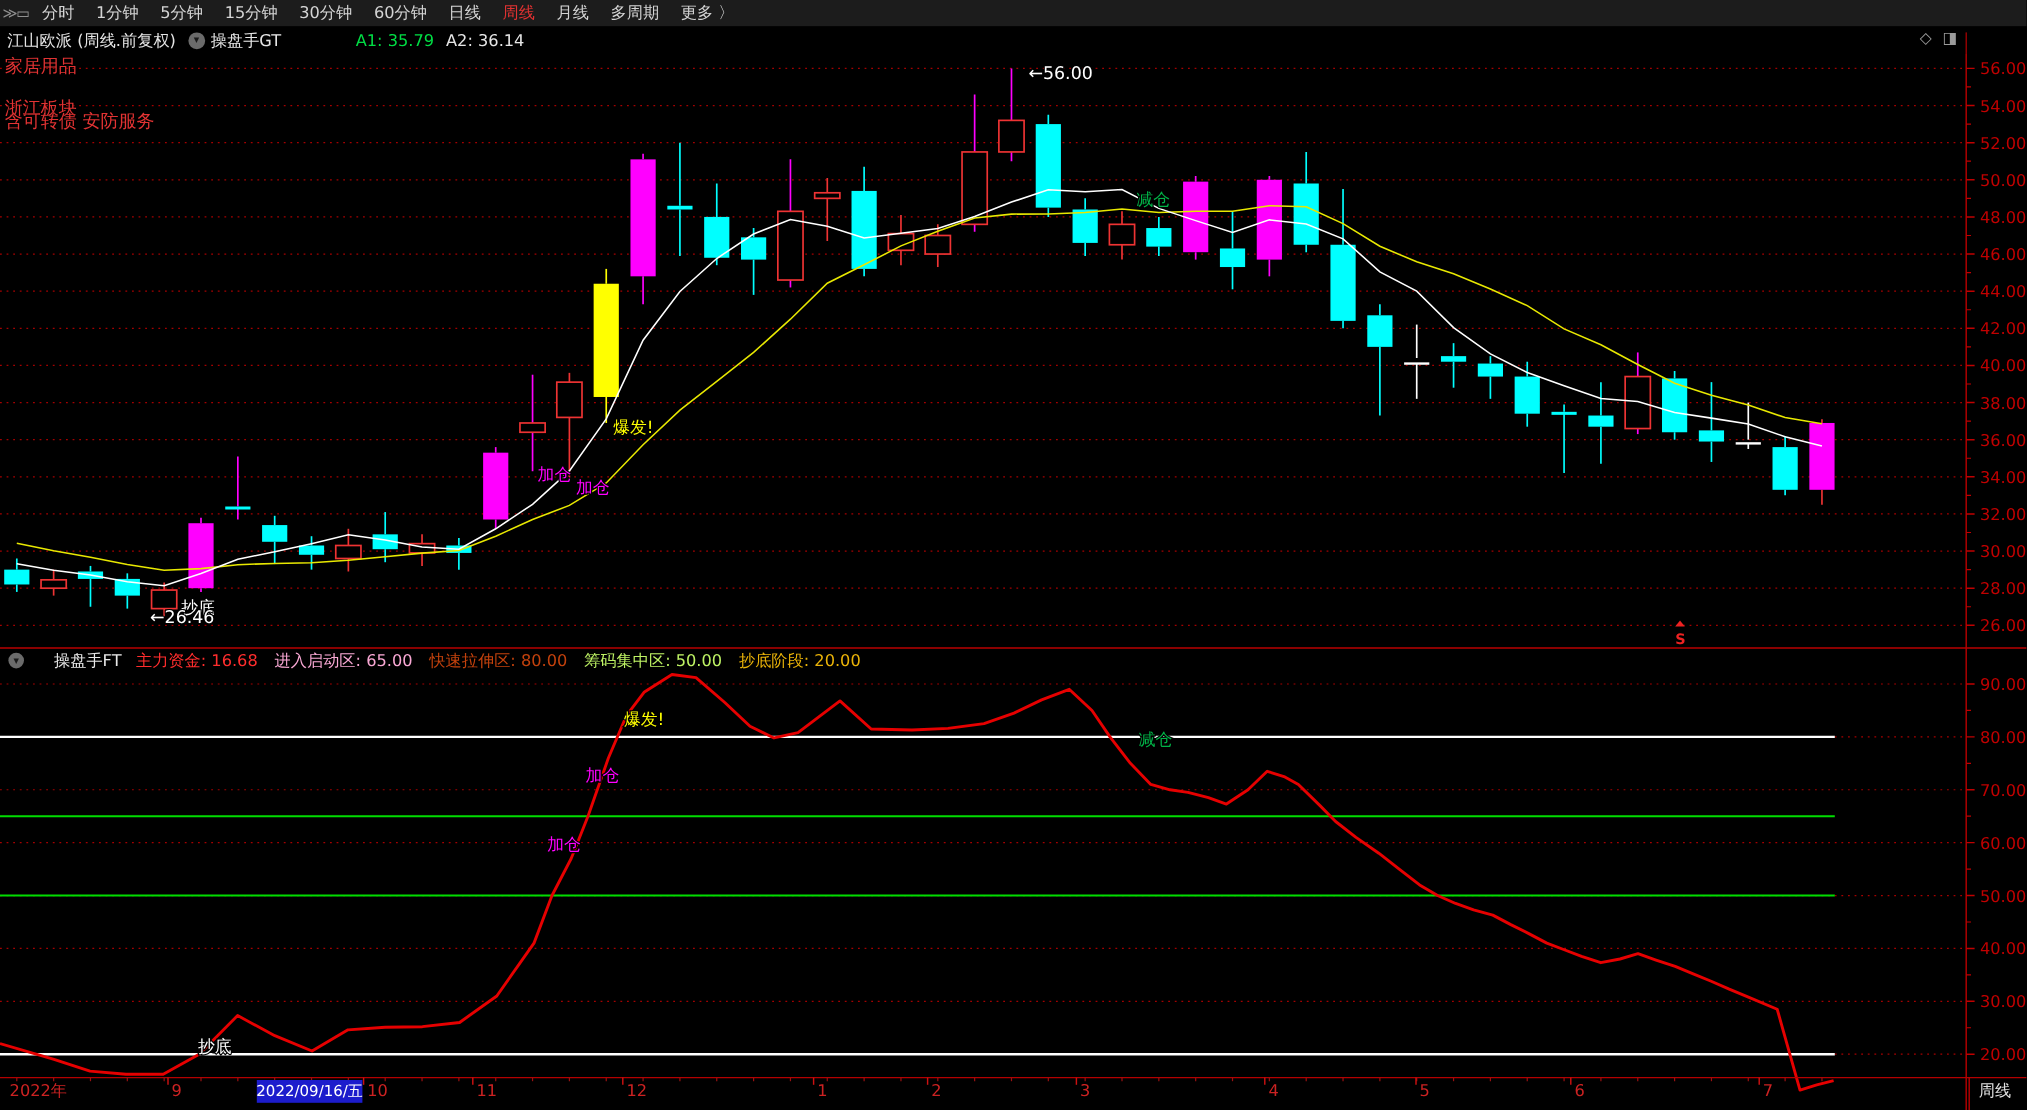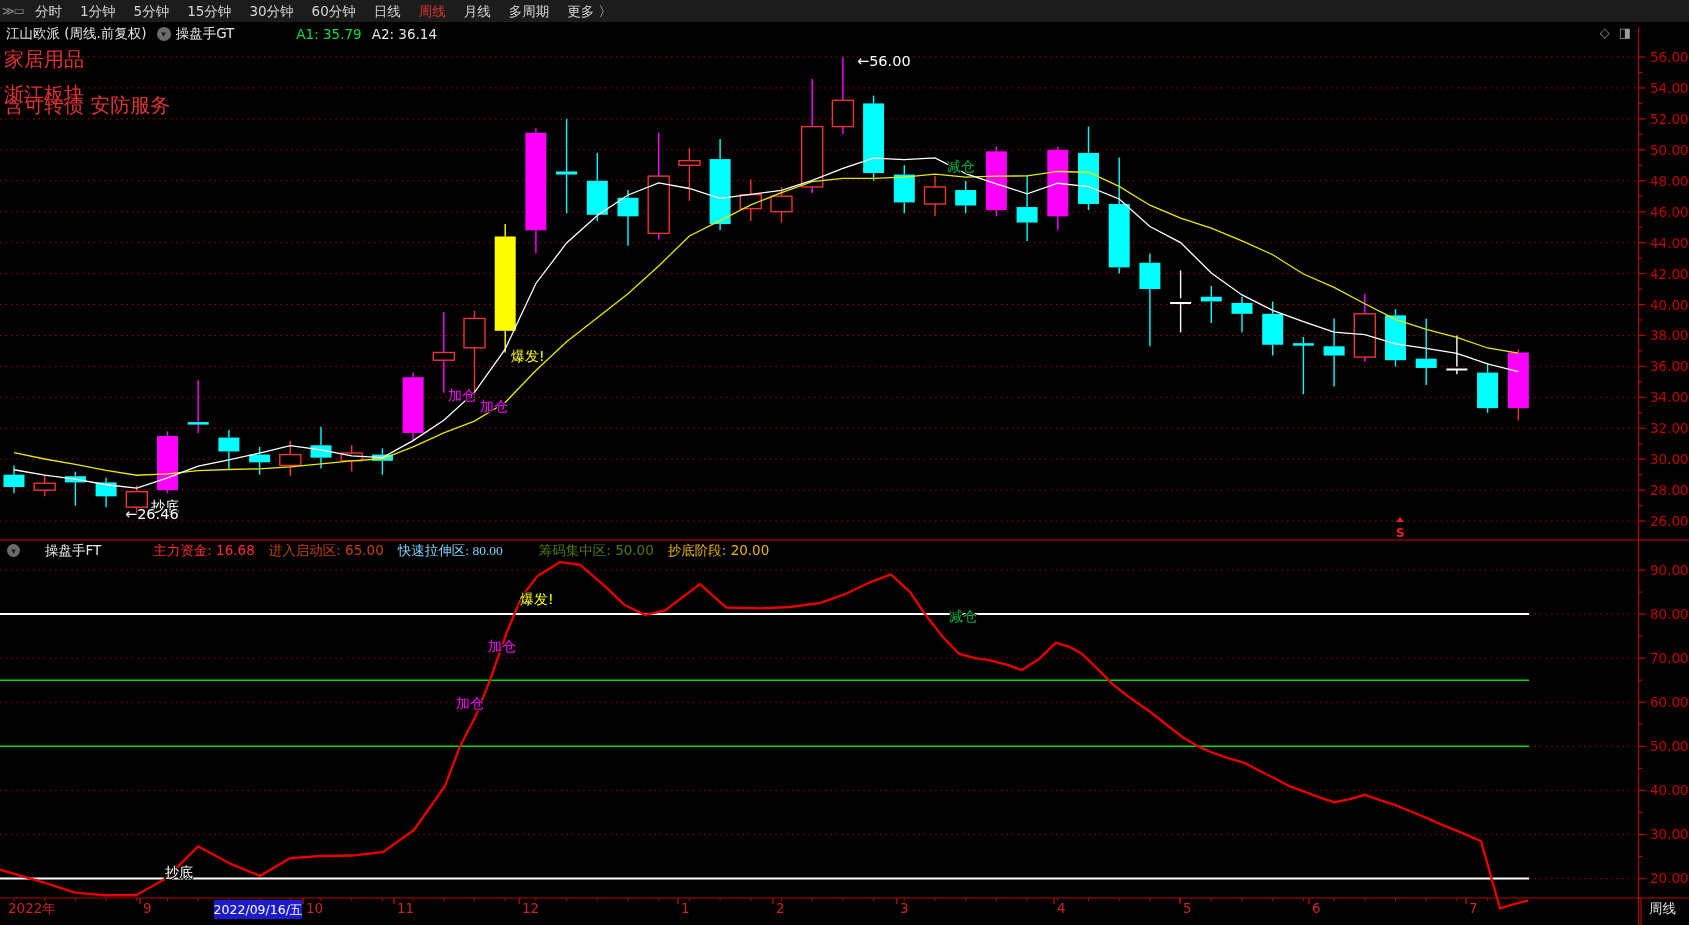--- a/index.html
+++ b/index.html
@@ -23,21 +23,21 @@
              border-radius:50%;background:#6b6b6b;color:#1a1a1a;font-size:9px;margin:0 5px 0 10px;}
   .a-pair{margin-left:62px;}
   .a-pair .lab,.a-pair .val{letter-spacing:0;}
   .green{color:#00dd44;}
   .white{color:#e6e6e6;}
   .title-icons{position:absolute;right:58px;top:3px;color:#9a9a9a;font-size:13px;display:flex;gap:9px;}
   .axis-top-line{position:absolute;left:1638px;top:27px;width:1px;height:18px;background:#b40000;}
   
   .chart-wrap{position:absolute;left:0;top:45px;width:1689px;height:880px;}
   .chart-wrap svg{position:absolute;left:0;top:0;}
-  .sector-label{position:absolute;left:4px;color:#e23333;font-size:20px;white-space:nowrap;
+  .sector-label{position:absolute;left:4px;color:#e23333;font-size:15px;white-space:nowrap;
                 text-shadow:0 0 1px #000;}
   
   .ind-header{position:absolute;left:0;top:496px;width:1680px;height:19px;display:flex;
               align-items:center;font-size:13.5px;color:#e8e8e8;}
   .ind-header .circ-icon{margin:0 5px 0 7px;width:13px;height:13px;}
   .ind-name{margin-right:12px;margin-left:20px;}
   .ind-stat{margin-right:14px;white-space:nowrap;}
 </style>
 </head>
 <body>
@@ -431,21 +431,21 @@
       </svg>
     <div id="sectorLabels">
         <div class="sector-label" style="top: 1px;">家居用品</div>
         <div class="sector-label" style="top: 36px;">浙江板块</div>
         <div class="sector-label" style="top: 47px;">含可转债 安防服务</div>
       </div>
     <div class="ind-header">
       <span class="circ-icon">▾</span>
       <span class="ind-name">操盘手FT</span>
       <span id="indStats" style="display:flex">
-          <span class="ind-stat" style="color: rgb(255, 45, 45); margin-left: 40px;">主力资金: 16.68</span>
-          <span class="ind-stat" style="color: #c2410c;">进入启动区: 65.00</span>
-          <span class="ind-stat" style="color: #7dd3fc; font-family: Liberation Serif, serif;">快速拉伸区: 80.00</span>
-          <span class="ind-stat" style="color: #4d7c0f; margin-left: 22px;">筹码集中区: 50.00</span>
+          <span class="ind-stat" style="color: rgb(255, 45, 45);">主力资金: 16.68</span>
+          <span class="ind-stat" style="color: #f9a8d4;">进入启动区: 65.00</span>
+          <span class="ind-stat" style="color: #c2410c;">快速拉伸区: 80.00</span>
+          <span class="ind-stat" style="color: #bef264;">筹码集中区: 50.00</span>
           <span class="ind-stat" style="color: #eab308;">抄底阶段: 20.00</span>
         </span>
     </div>
   </div>
 </div>
 
 </body></html>

